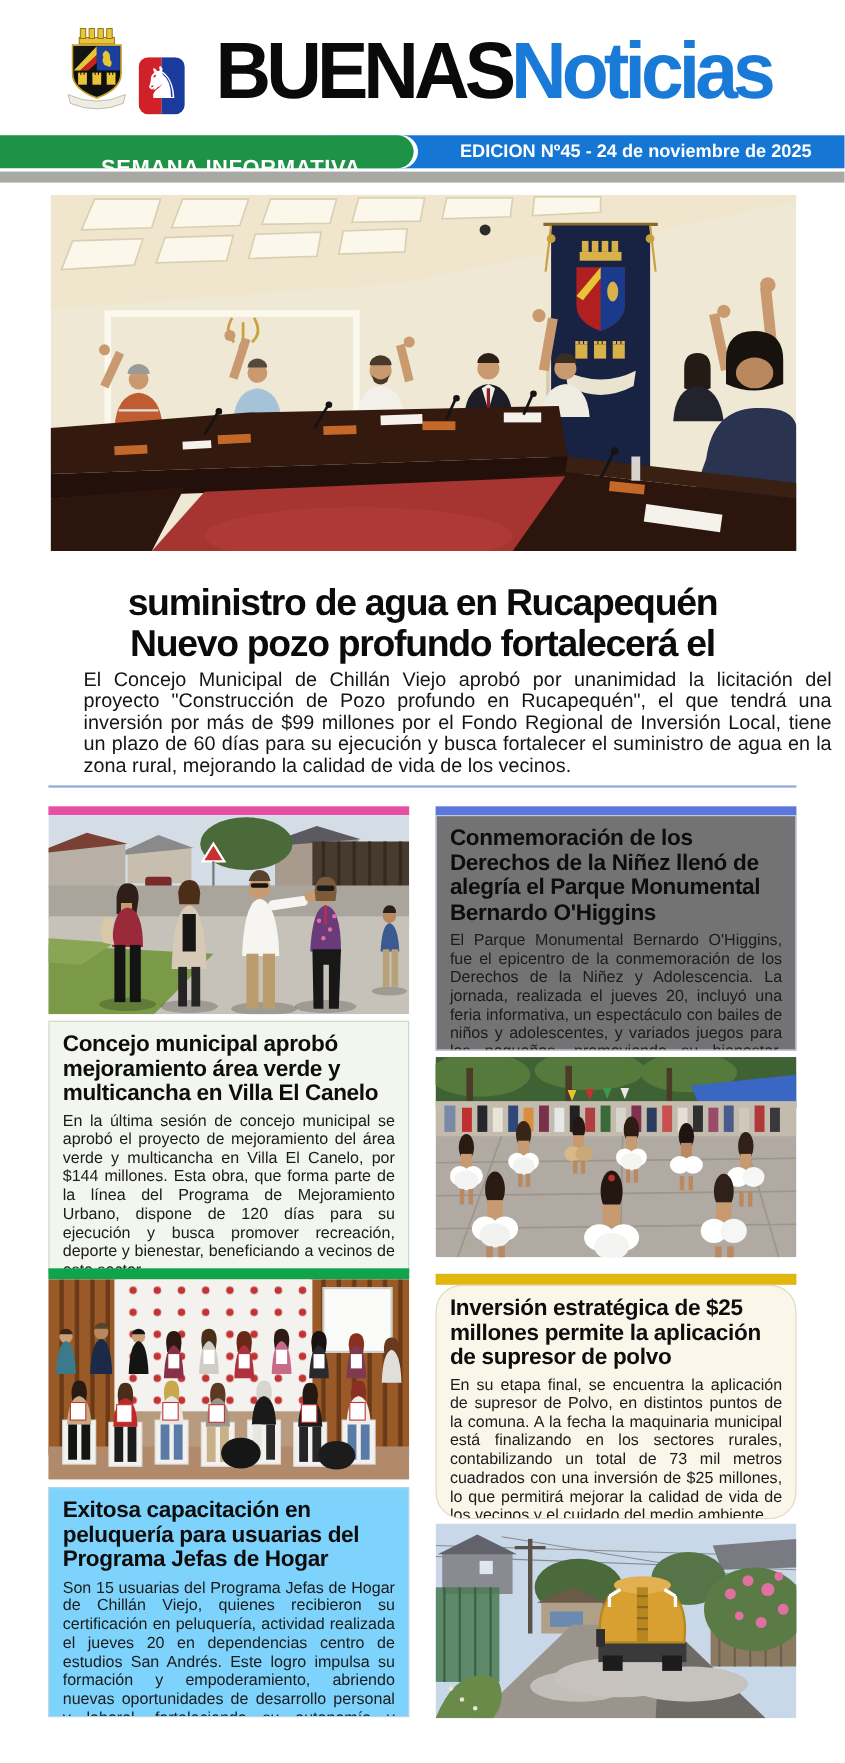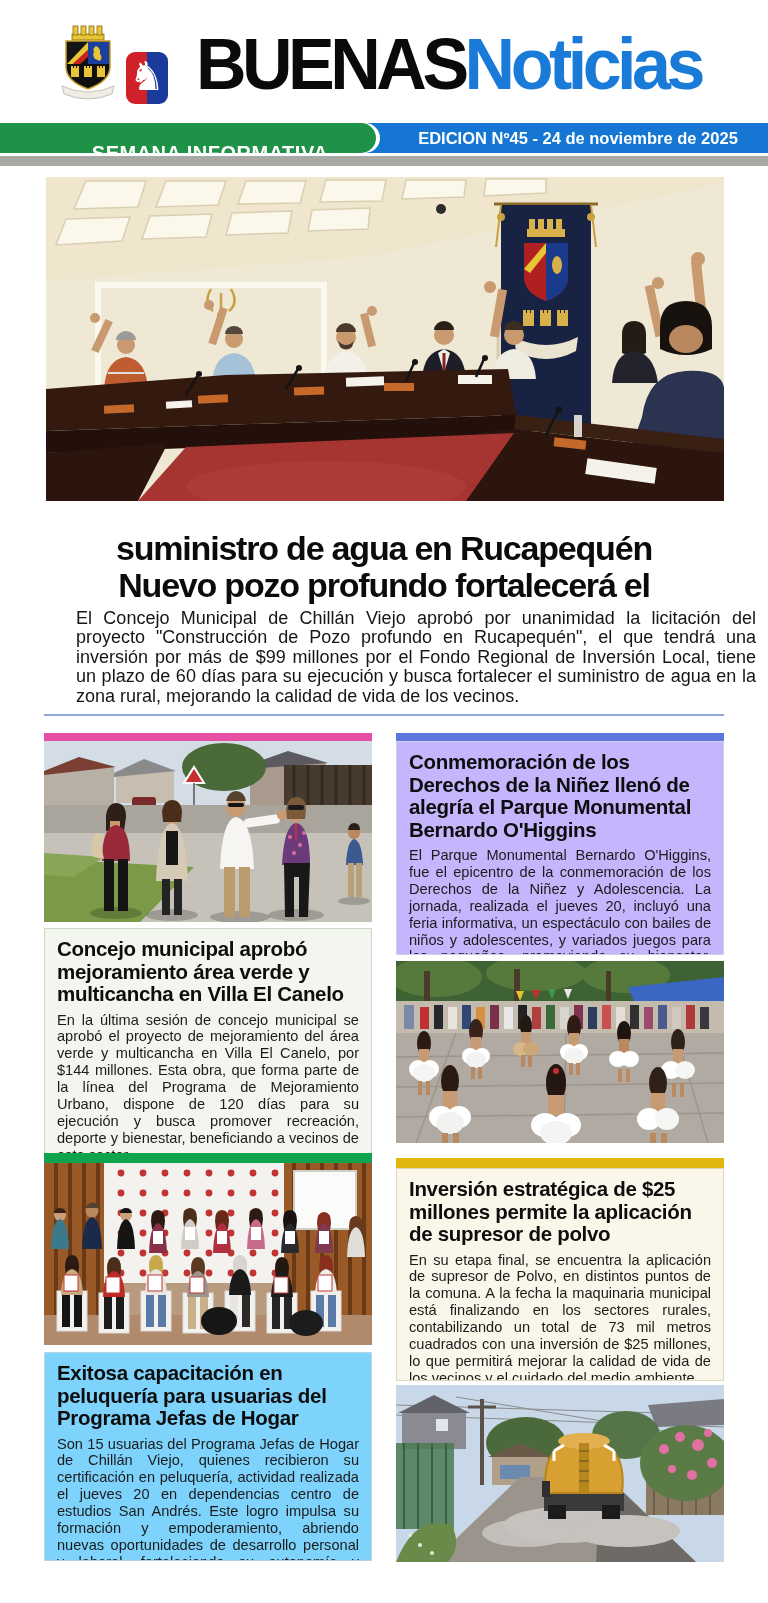--- a/index.html
+++ b/index.html
@@ -45,23 +45,23 @@
   .a2{left:396px;top:733px;}
   .a3{left:44px;top:1153px;}
   .a4{left:396px;top:1158px;}
   .bar{width:100%;height:8px;}
   .bar-tall{height:10px;}
   .aphoto{display:block;width:100%;}
   .tbox{box-sizing:border-box;border:1px solid;padding:9px 12px 8px;overflow:hidden;}
   .tbox h2{margin:0 0 6px;font-size:20.5px;line-height:22.5px;letter-spacing:-0.3px;color:#0d0d0d;}
   .tbox p{margin:0;font-size:14.6px;line-height:16.9px;text-align:justify;color:#1b1b1b;}
   .box-a{background:#f2f6ee;border-color:#ccd8c8;height:230px;margin-top:6px;}
-  .box-b{background:#c4b5fd;border-color:#c9d2e8;height:214px;}
+  .box-b{background:#737373;border-color:#c9d2e8;height:214px;}
   .box-c{background:#7dd3fc;border-color:#b9d3e1;height:209px;margin-top:7px;}
-  .box-d{background:#faf6e9;border-color:#e0d7ba;height:213px;}
+  .box-d{background:#faf6e9;border-color:#e0d7ba;height:213px;border-radius:24px;}
   .mt6{margin-top:6px;} .mt4{margin-top:4px;}
 </style>
 </head>
 <body>
 
 <div id="page">
 
   <div>
 
     <svg class="logo-crest" width="64" height="76" viewBox="0 0 64 76">

